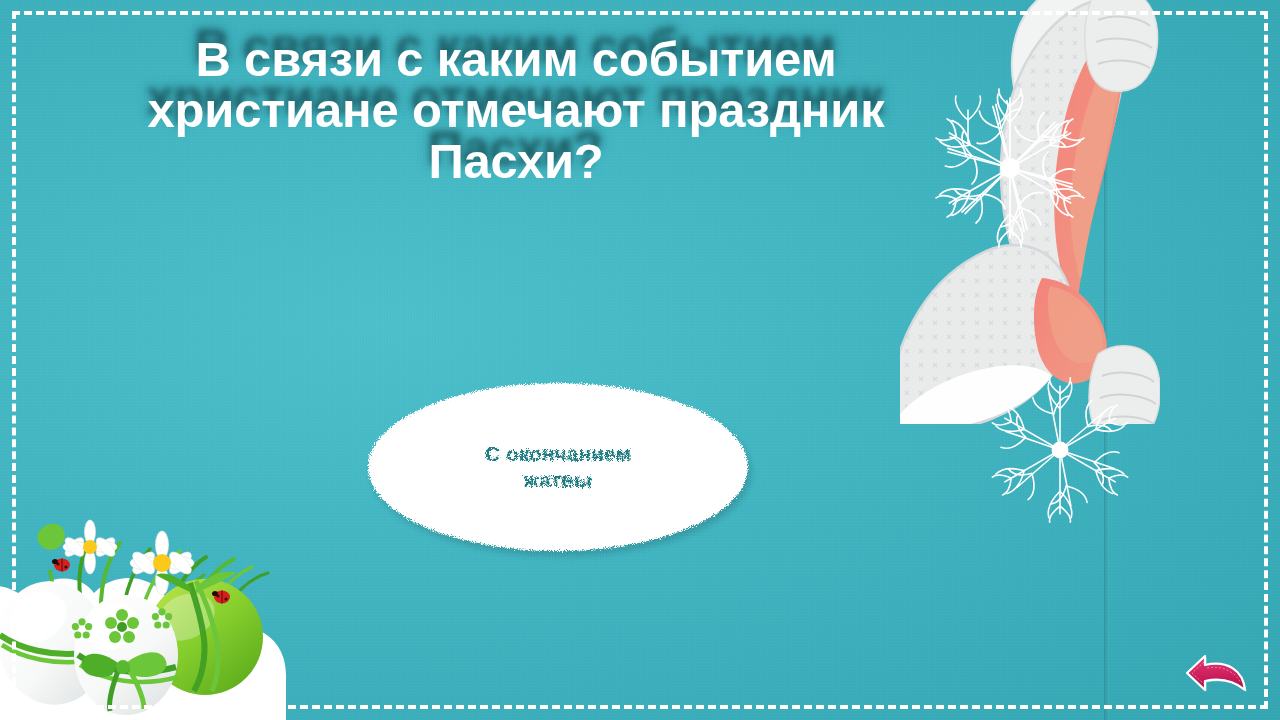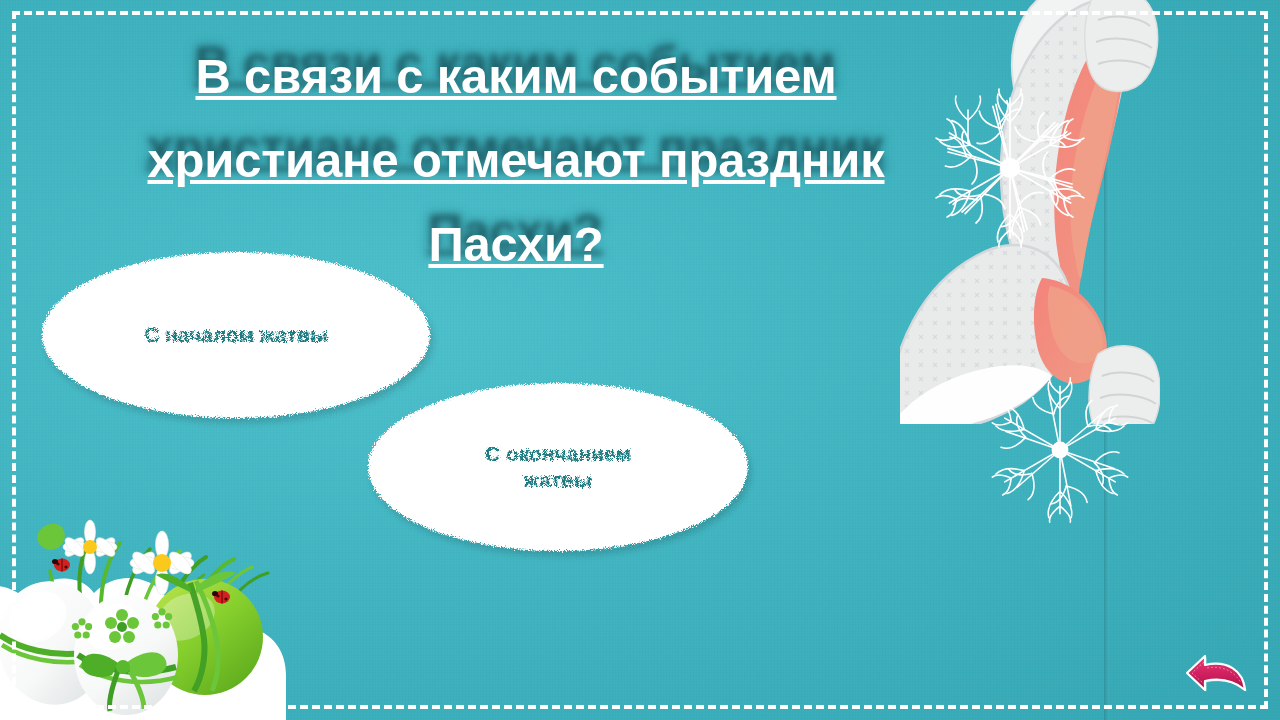--- a/index.html
+++ b/index.html
@@ -52,29 +52,28 @@
   }
 
   
   .title {
     position: absolute;
     left: 72px;
     top: 34px;
     width: 888px;
     text-align: center;
     font-size: 49px;
-    line-height: 84px;
+    line-height: 51px;
     font-weight: bold;
     color: #ffffff;
     letter-spacing: -0.2px;
     text-shadow:
       -1px -13px 6px rgba(20,72,80,.72),
       -1px -13px 14px rgba(20,72,80,.45);
     white-space: pre-line;
-    text-decoration: underline;
   }
 
   
   .oval {
     position: absolute;
     display: flex;
     align-items: center;
     justify-content: center;
     text-align: center;
     border-radius: 50%;
@@ -251,23 +250,20 @@
   <svg class="deco" style="left:938px; top:92px; width:60px; height:60px;" viewBox="0 0 60 60">
     <g stroke="#ffffff" stroke-width="1.6" fill="none" stroke-linecap="round">
       <path d="M30 52 L30 18"></path>
         <path d="M30 28 C20 20 16 10 18 4"></path>
         <path d="M30 28 C40 20 44 10 42 4"></path>
     </g>
   </svg>
 
   <div class="title">В связи с каким событием христиане отмечают праздник Пасхи?</div>
 
-  <div class="oval" id="oval-1">
-    <span>С началом жатвы</span>
-  </div>
   <div class="oval" id="oval-2">
     <span>С окончанием
 жатвы</span>
   </div>
 
   <svg id="eggs" viewBox="0 0 300 220">
 
     <path d="M-30 90 C-6 74 22 80 36 94 C52 70 88 66 104 88 C126 64 166 70 178 96
              C206 84 244 96 256 122 C282 126 296 146 296 170 L296 230 L-30 230 Z" fill="#ffffff"></path>
 

